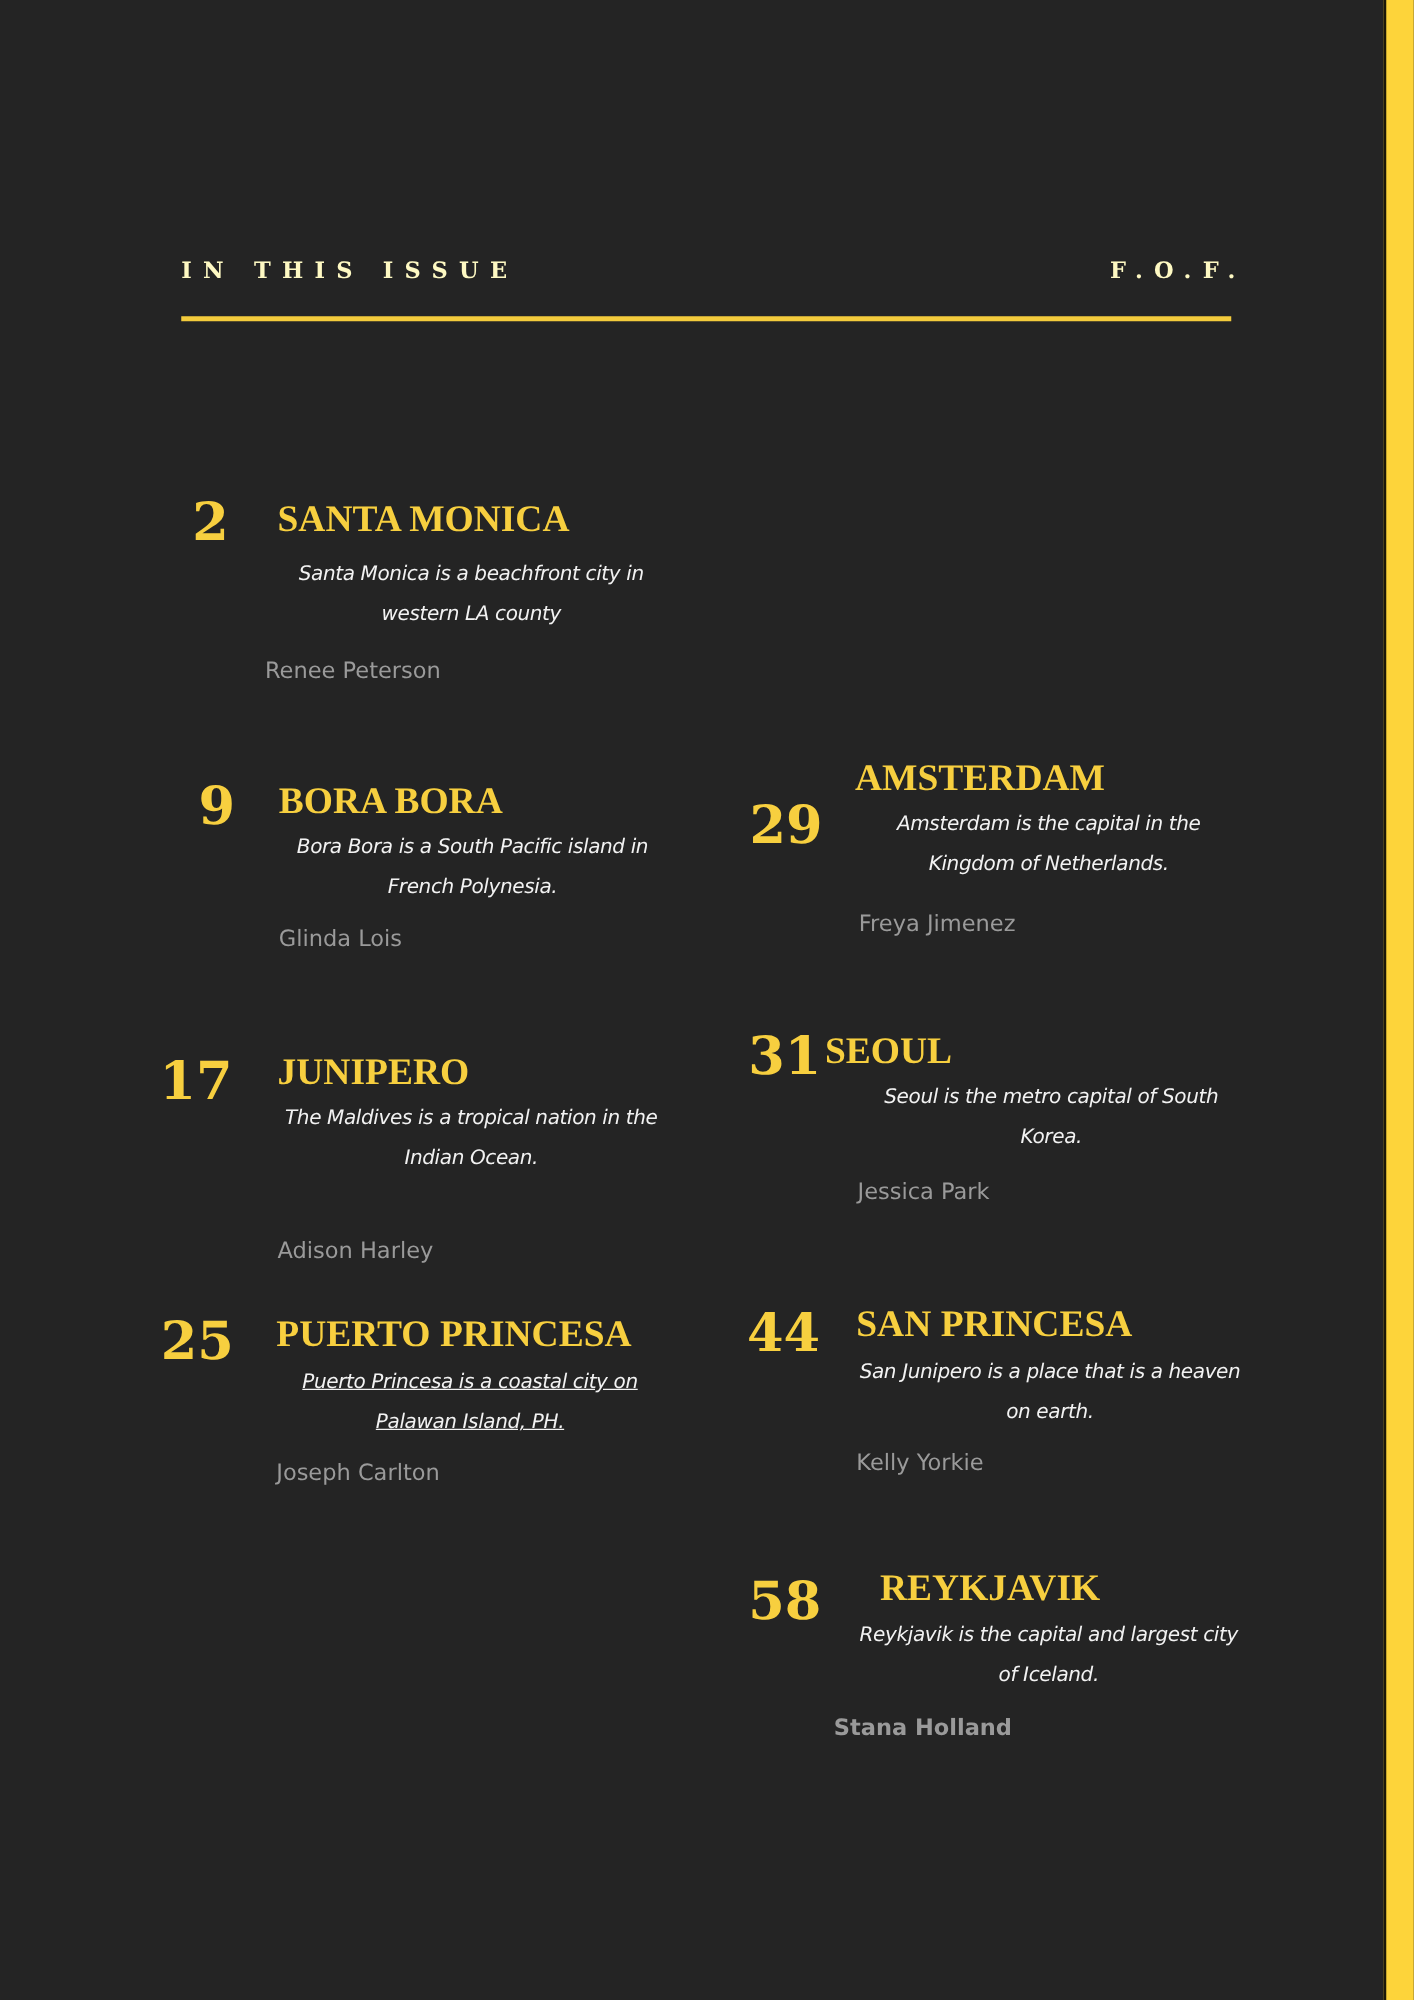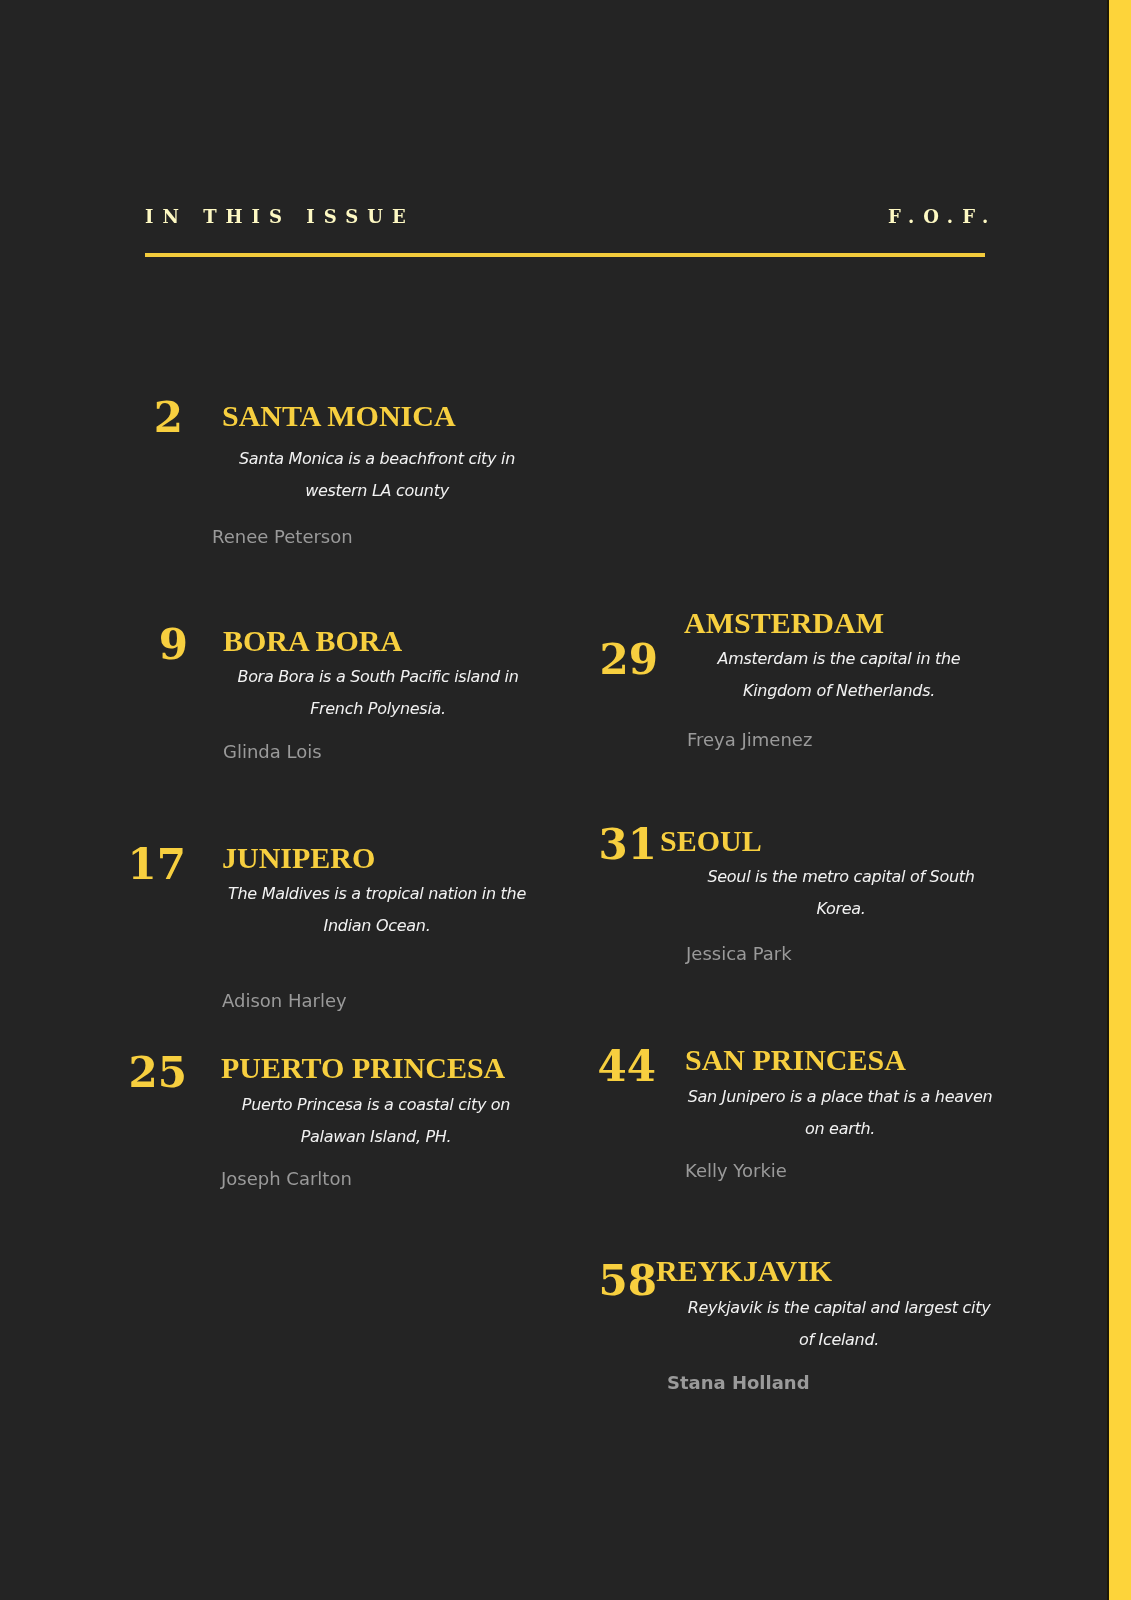--- a/index.html
+++ b/index.html
@@ -84,21 +84,21 @@
 <div class="entry" style="left:0;top:0;">
   <div class="num" style="left:126px;top:844px;">17</div>
   <div class="title" style="left:222px;top:843px;">JUNIPERO</div>
   <div class="desc" style="left:222px;top:878px;">The Maldives is a tropical nation in the Indian Ocean.</div>
   <div class="author" style="left:222px;top:958px;margin-top:32px;">Adison Harley</div>
 </div>
 
 <div class="entry" style="left:0;top:0;">
   <div class="num" style="left:127px;top:1052px;">25</div>
   <div class="title" style="left:221px;top:1053px;">PUERTO PRINCESA</div>
-  <div class="desc" style="left:221px;top:1089px;">Puerto Princesa is a coastal city on Palawan Island, PH.</div>
+  <div class="desc" style="left:221px;top:1089px;text-decoration:underline;">Puerto Princesa is a coastal city on Palawan Island, PH.</div>
   <div class="author" style="left:221px;top:1168px;">Joseph Carlton</div>
 </div>
 
 <div class="entry" style="left:0;top:0;">
   <div class="num" style="left:598px;top:611px;margin-top:28px;">29</div>
   <div class="title" style="left:684px;top:608px;">AMSTERDAM</div>
   <div class="desc" style="left:684px;top:643px;">Amsterdam is the capital in the Kingdom of Netherlands.</div>
   <div class="author" style="left:687px;top:729px;">Freya Jimenez</div>
 </div>
 
@@ -111,16 +111,16 @@
 
 <div class="entry" style="left:0;top:0;">
   <div class="num" style="left:596px;top:1046px;">44</div>
   <div class="title" style="left:685px;top:1045px;">SAN PRINCESA</div>
   <div class="desc" style="left:685px;top:1081px;">San Junipero is a place that is a heaven on earth.</div>
   <div class="author" style="left:685px;top:1160px;">Kelly Yorkie</div>
 </div>
 
 <div class="entry" style="left:0;top:0;">
   <div class="num" style="left:597px;top:1260px;">58</div>
-  <div class="title" style="left:656px;top:1256px;">REYKJAVIK</div>
+  <div class="title" style="left:704px;top:1256px;">REYKJAVIK</div>
   <div class="desc" style="left:684px;top:1292px;">Reykjavik is the capital and largest city of Iceland.</div>
   <div class="author" style="left:667px;top:1372px;font-weight:bold;">Stana Holland</div>
 </div>
 
 </body></html>

